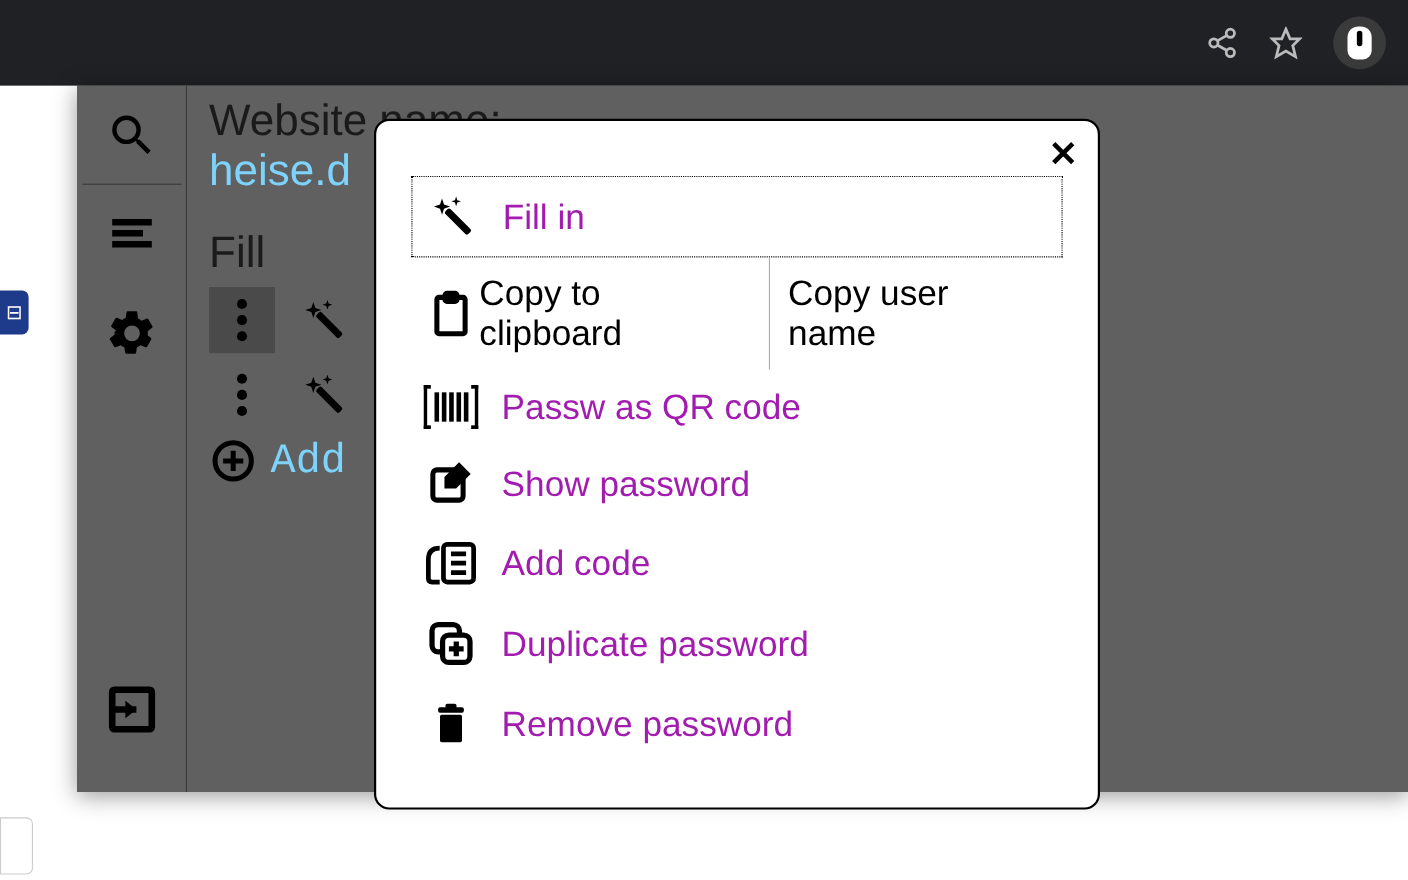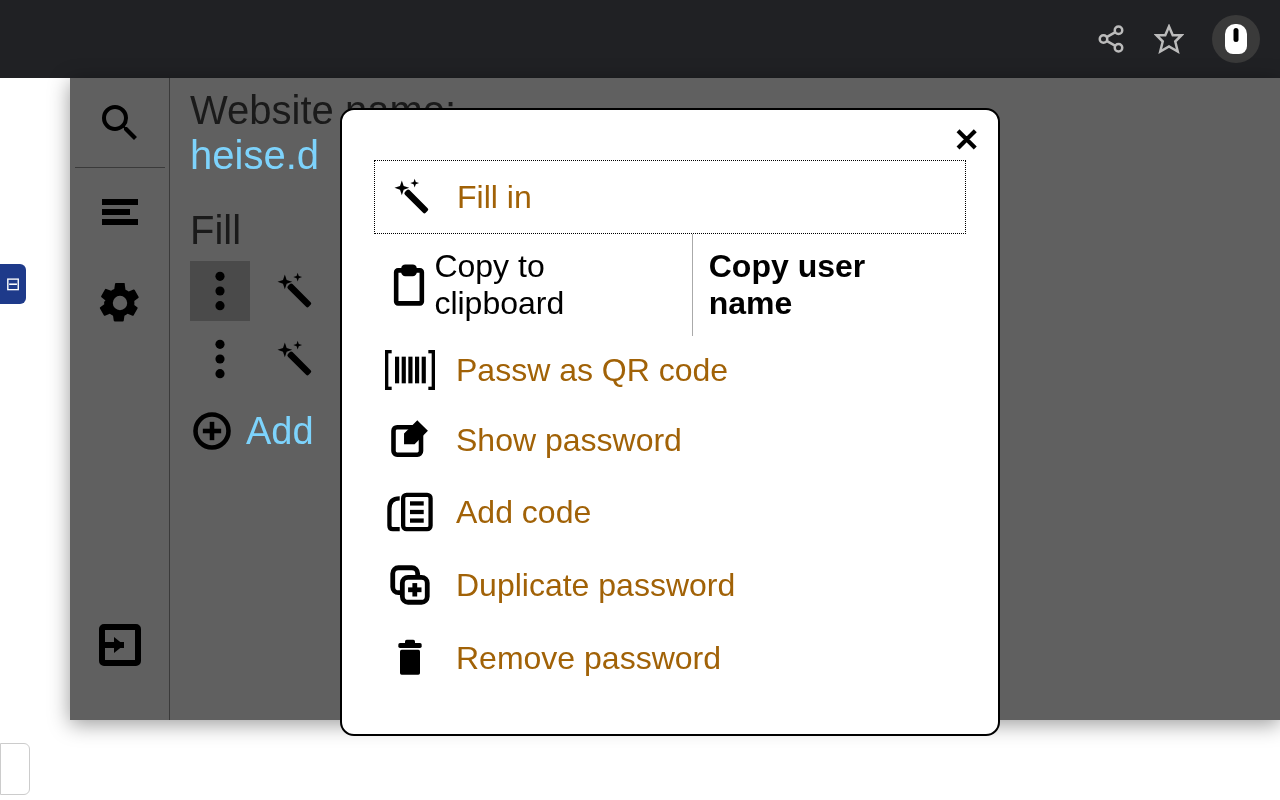--- a/index.html
+++ b/index.html
@@ -129,21 +129,22 @@
       align-items: center;
       justify-content: center;
     }
     .iconsq.active {
       background: #4a4a4a;
     }
     .addrow {
       display: flex;
       align-items: center;
       gap: 12px;
-      margin-top: 20px;
+      margin-top: 8px;
+      font-family: Liberation Mono, monospace;
     }
 
     .modal {
       position: absolute;
       top: 108px; left: 340px;
       width: 660px;
       background: #fff;
       border: 2px solid #000;
       border-radius: 14px;
       padding: 50px 32px 40px 32px;
@@ -155,21 +156,21 @@
       font-weight: bold;
       cursor: pointer;
       line-height: 1;
     }
     .menu-item {
       display: flex;
       align-items: center;
       gap: 20px;
       padding: 14px 10px;
       font-size: 32px;
-      color: #a16207;
+      color: #a21caf;
     }
     .menu-item.focused {
       border: 1px dotted #000;
     }
     .menu-item .micon {
       width: 52px;
       display: flex;
       align-items: center;
       justify-content: center;
     }
@@ -181,21 +182,20 @@
     .split-item .left {
       display: flex;
       align-items: center;
       padding: 14px 16px 14px 10px;
       border-right: 1px solid #aaa;
     }
     .split-item .right {
       display: flex;
       align-items: center;
       padding: 14px 16px;
-      font-weight: bold;
     }
     .split-item .micon {
       width: 52px;
       display: flex;
       align-items: center;
       justify-content: center;
     }
   </style>
 </head>
 <body>

